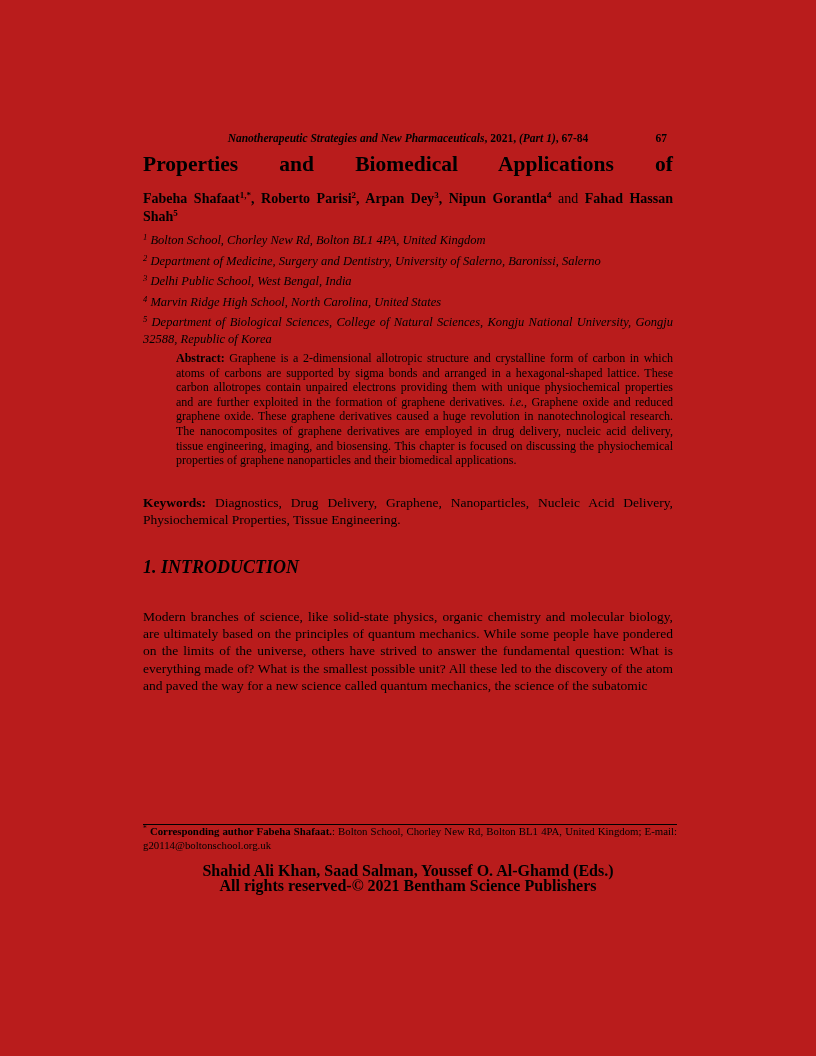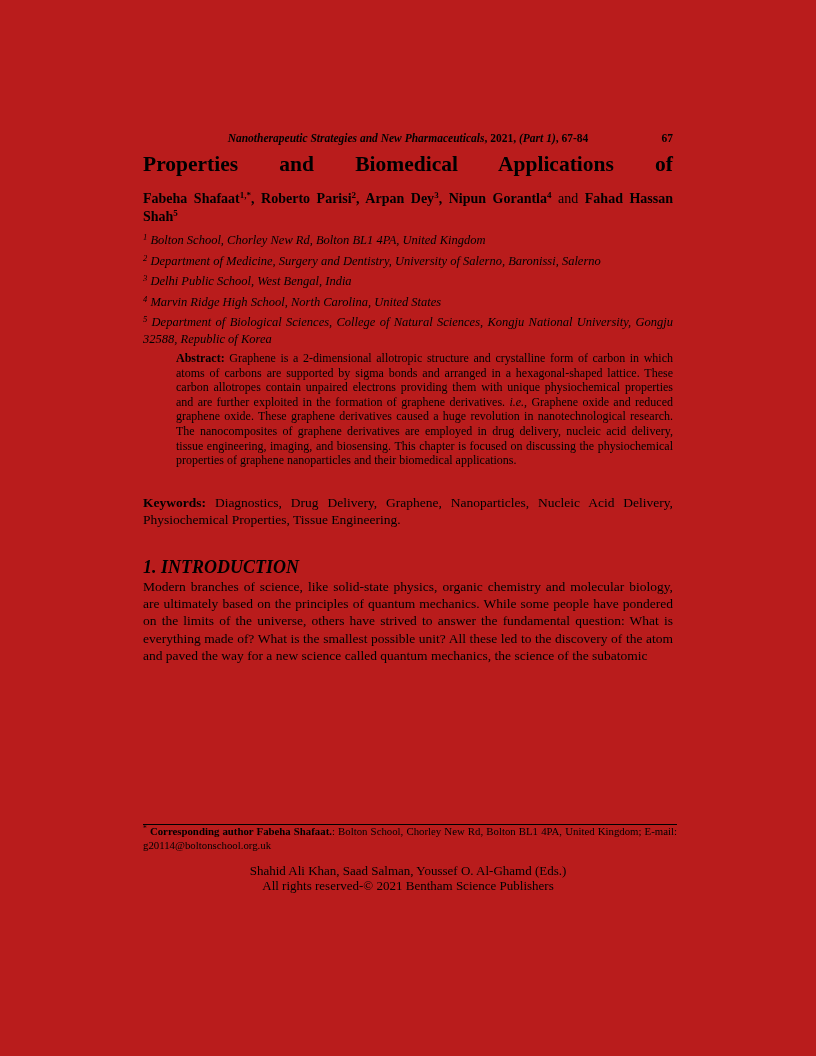--- a/index.html
+++ b/index.html
@@ -26,21 +26,21 @@
   .running-header {
     position: relative;
     font-size: 11.5px;
     line-height: 14px;
     font-weight: bold;
     text-align: center;
   }
   .running-header .hdr-italic { font-style: italic; }
   .running-header .page-num {
     position: absolute;
-    right: 0;
+    right: 6px;
     top: 0;
   }
 
   
   .chapter-row {
     margin-top: 9px;
     text-align: right;
     border-bottom: 2px solid #000;
   }
   .chapter-badge {
@@ -117,21 +117,21 @@
 
   
   .section-heading {
     margin-top: 31px;
     font-size: 18px;
     font-weight: bold;
     line-height: 17px;
     font-style: italic;
   }
   .body-para {
-    margin-top: 2px;
+    margin-top: 32px;
     font-size: 13.5px;
     line-height: 17.3px;
     text-align: justify;
   }
 
   
   .footnote {
     position: absolute;
     left: 143px;
     width: 534px;
@@ -144,22 +144,22 @@
   .footnote sup { font-size: 7.5px; vertical-align: 4px; line-height: 0; }
   .footnote b { font-weight: bold; }
 
   
   .page-footer {
     position: absolute;
     left: 143px;
     width: 530px;
     top: 864px;
     text-align: center;
-    font-size: 13px;
-    font-weight: normal;
+    font-size: 16px;
+    font-weight: bold;
     line-height: 14.5px;
   }
 </style>
 </head>
 <body>
 
 <div class="page">
   <div class="content">
 
     <div class="running-header">

